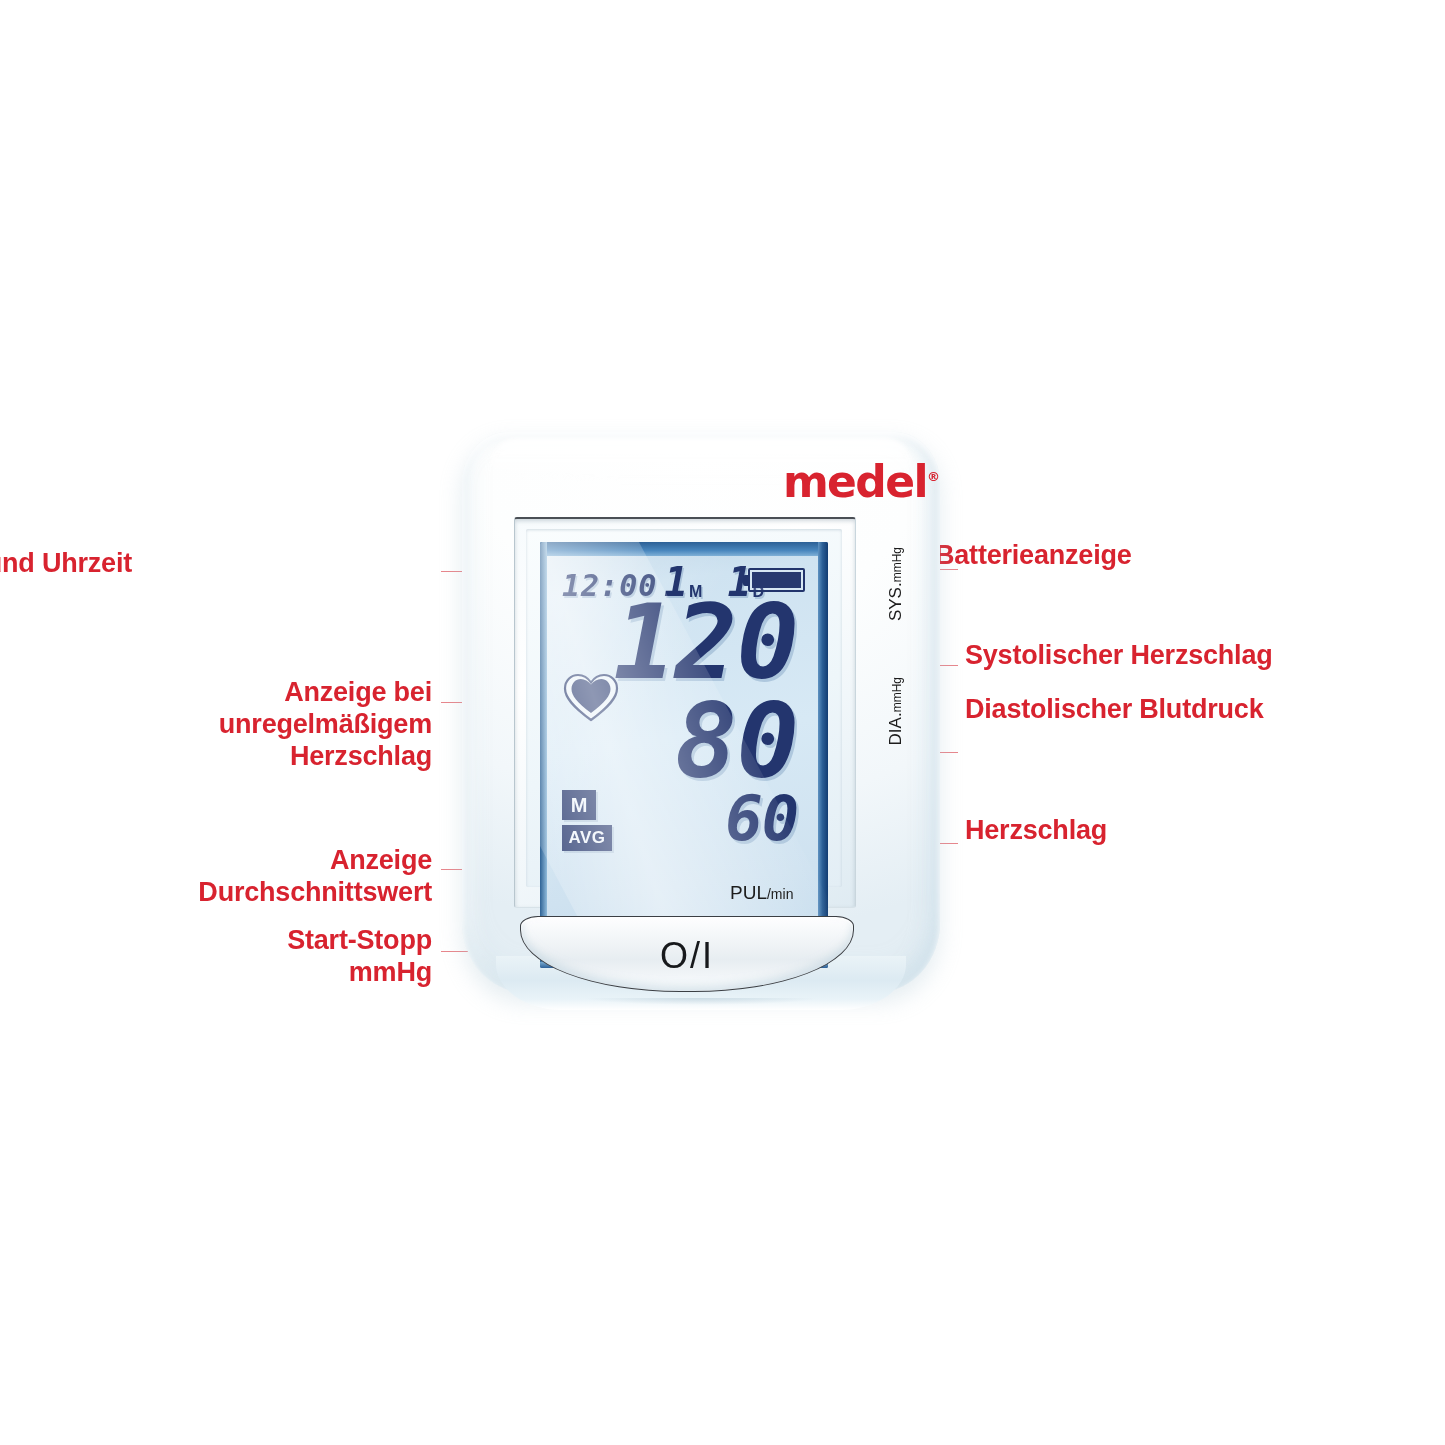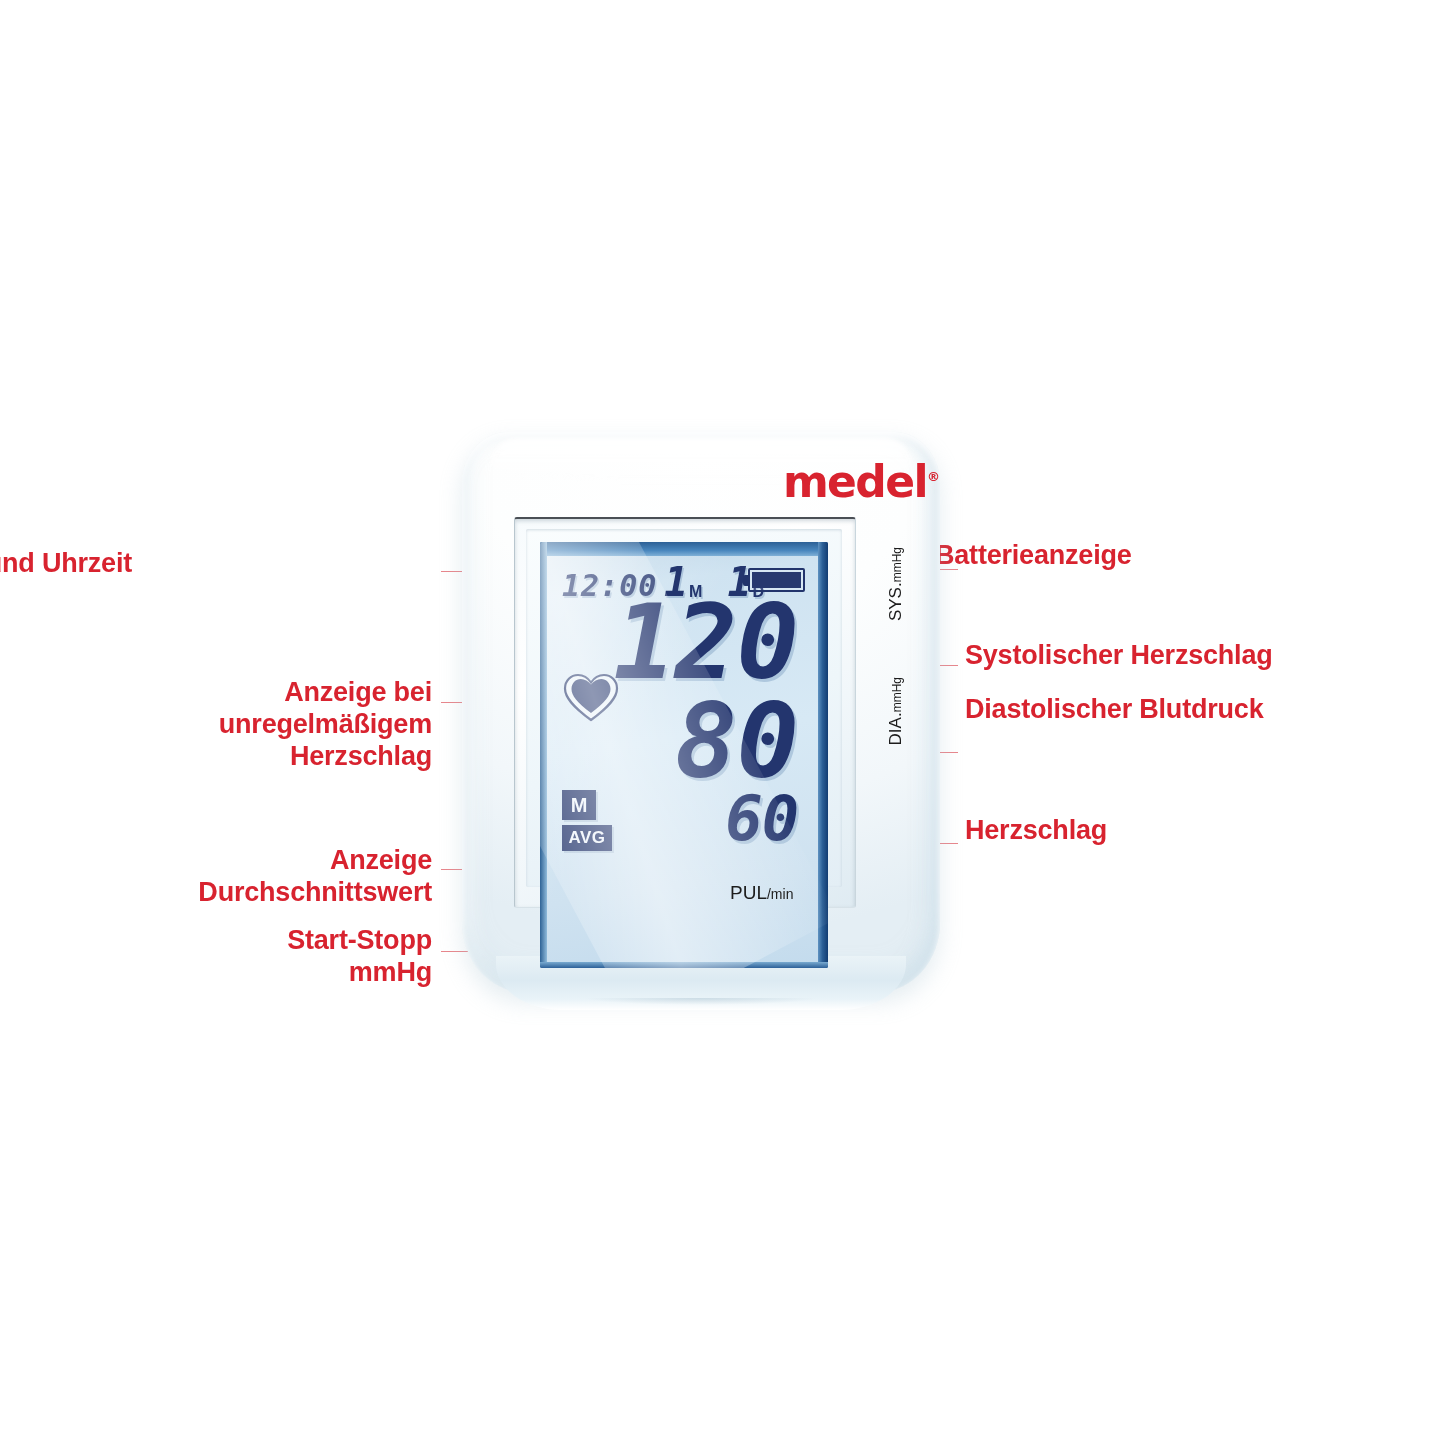--- a/index.html
+++ b/index.html
@@ -392,14 +392,17 @@
 
     <div class="lcd-sheen"></div>
   </div>
 
   <div id="sys-label" class="side-label" style="right:44px;"><span>SYS.</span><span class="sm">mmHg</span></div>
 
   <div id="dia-label" class="side-label" style="right:44px;"><span>DIA.</span><span class="sm">mmHg</span></div>
 
   <div id="pul-label"><span>PUL</span><span class="sm">/min</span></div>
 
+  <div id="power-button">
+    <div id="power-label">O/I</div>
+  </div>
 
 </div>
 
 </body></html>

